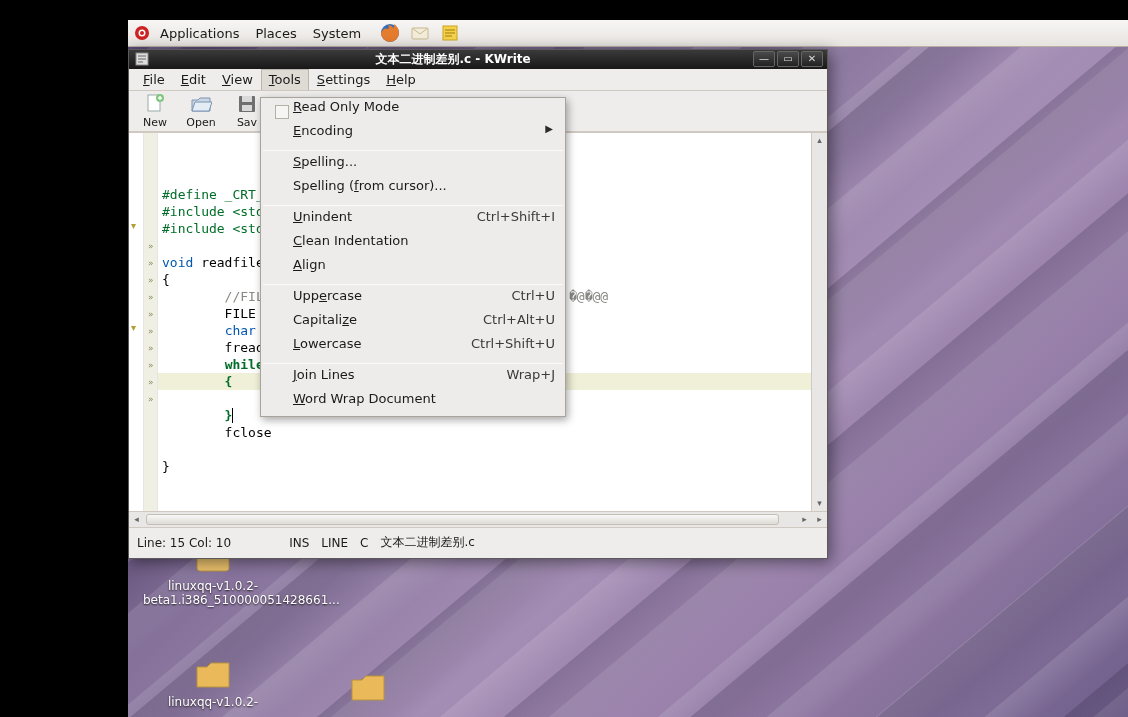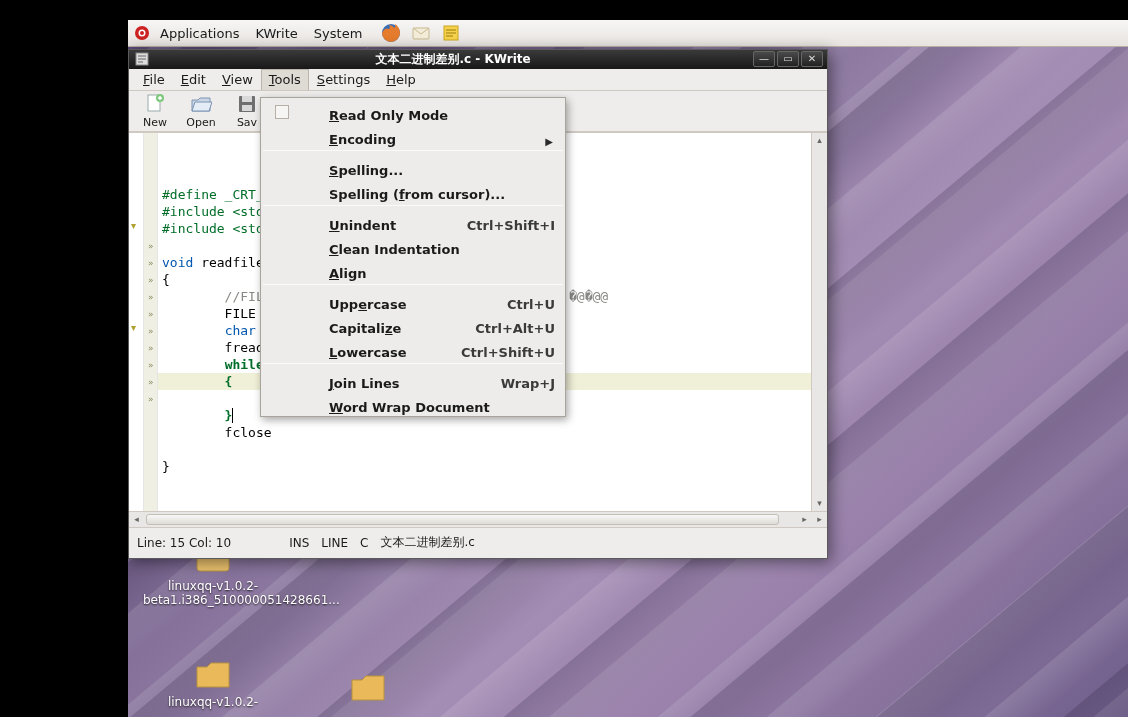--- a/index.html
+++ b/index.html
@@ -116,22 +116,22 @@
   display:flex; align-items:center; padding:0 8px; font-size:12px; gap:18px; color:#1a1a1a;
 }
 .statusbar .sp { flex:0 0 22px; }
 .tools-menu {
   position:absolute; top:97px; left:260px; width:306px;
   background:#edeceb; border:1px solid #a8a39b;
   box-shadow:2px 3px 8px rgba(0,0,0,.35);
   z-index:50; padding:1px 0;
 }
 .tm-row {
-  display:flex; align-items:flex-end; height:24px; padding:0 10px 0 68px;
-  font-size:13px; color:#1a1a1a; position:relative;font-weight:bold;
+  display:flex; align-items:flex-start; height:24px; padding:0 10px 0 32px;
+  font-size:13px; color:#1a1a1a; position:relative;
 }
 .tm-row.with-check::before {
   content:""; position:absolute; left:14px; top:6px; width:12px; height:12px;
   background:#f6f5f3; border:1px solid #b6afa5;
 }
 .tm-row .label{ flex:1; }
 .tm-row .sc { color:#3a3a3a; margin-left:12px; }
 .tm-row .sub { position:absolute; right:12px; color:#2a2a2a; font-size:10px; }
 .tm-sep { height:1px; margin:3px 2px; background:#cfc9c2; border-bottom:1px solid #fbfaf9; }
 .tm-row u { text-decoration: underline; }
@@ -162,21 +162,21 @@
   </div>
 </div>
 
 <div class="gnome-panel">
   <svg class="panel-logo" viewBox="0 0 16 16">
       <circle cx="8" cy="8" r="7" fill="#c22"></circle>
       <circle cx="8" cy="8" r="3.5" fill="#fff"></circle>
       <circle cx="8" cy="8" r="2" fill="#c22"></circle>
     </svg>
   <div class="panel-item">Applications</div>
-  <div class="panel-item">KWrite</div>
+  <div class="panel-item">Places</div>
   <div class="panel-item">System</div>
   <div class="panel-icons">
     <div class="panel-iconslot">
       <svg width="20" height="20">
           <circle cx="10" cy="10" r="9" fill="#3b6db5"></circle>
           <path d="M1 10a9 9 0 0 0 18 0c0-6-5-9-5-9 1 3-1 4-1 4-1-3-5-3-5-3 2 2 0 4 0 4C4 4 2 8 1 10z" fill="#e47b2d"></path>
         </svg>
     </div>
     <div class="panel-iconslot">
       <svg width="20" height="20">

